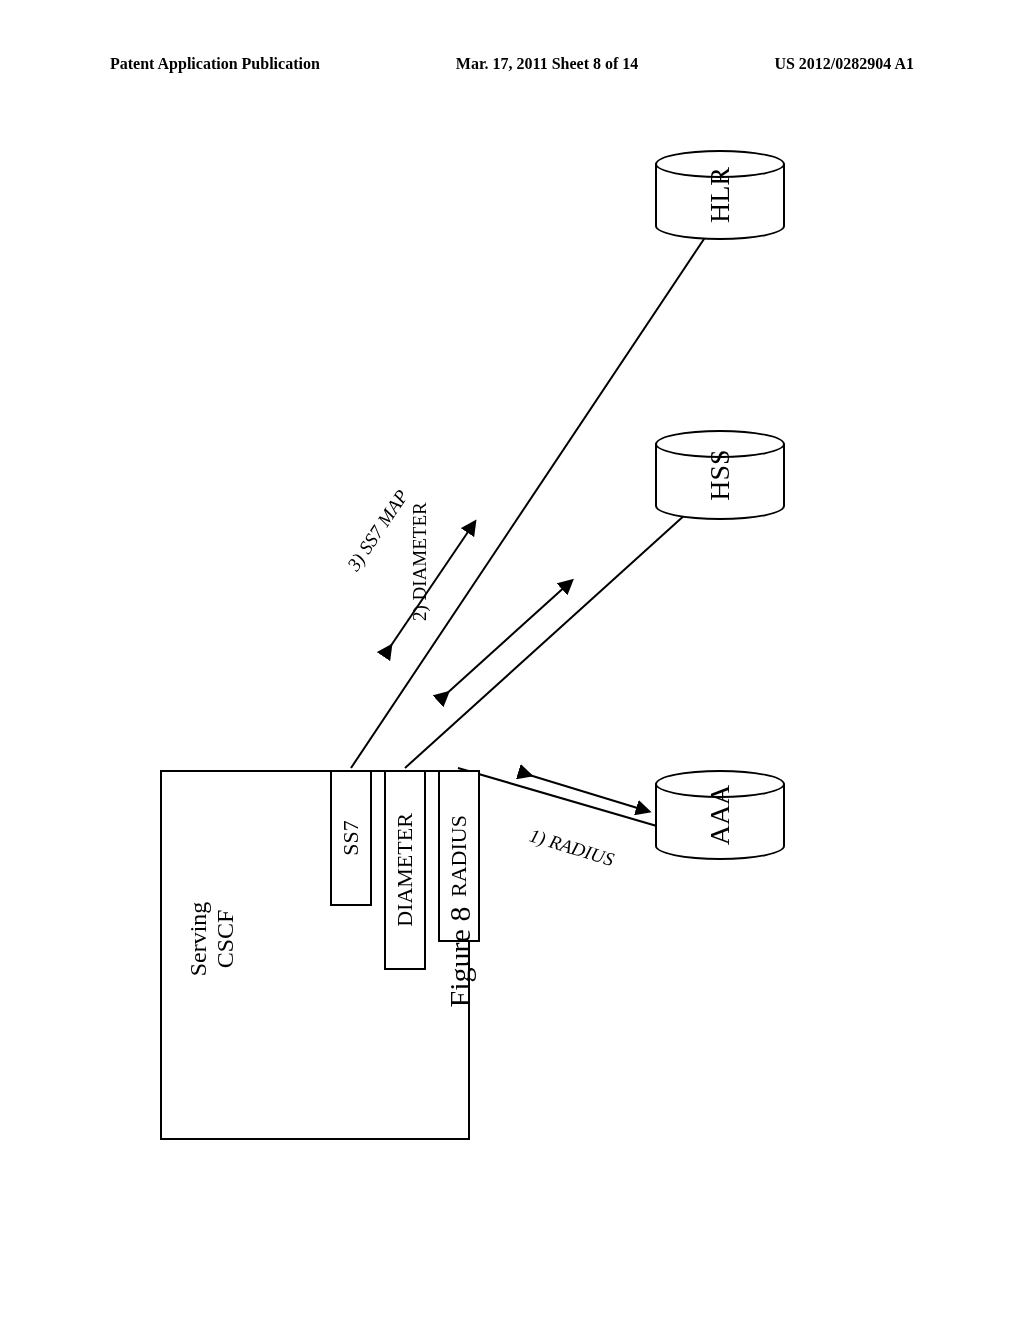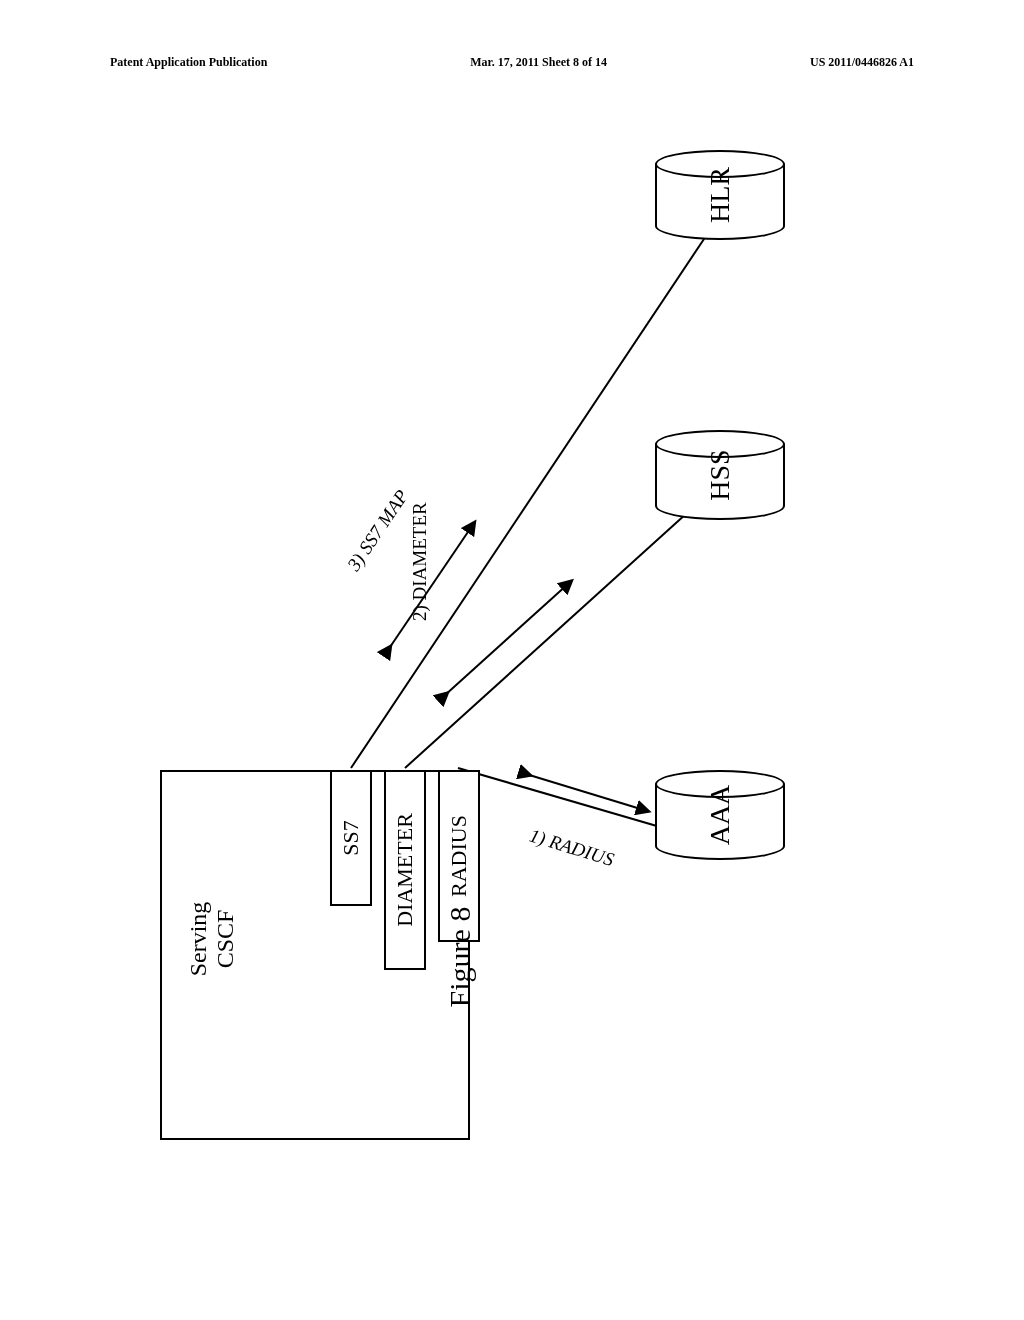--- a/index.html
+++ b/index.html
@@ -11,21 +11,21 @@
     color: #000;
     position: relative;
   }
   .header {
     position: absolute;
     top: 55px;
     left: 0;
     width: 100%;
     padding-left: 110px;
     padding-right: 110px;
-    font-size: 12px;
+    font-size: 16px;
     font-weight: bold;
     display: flex;
     justify-content: space-between;
   }
   .header-left, .header-center, .header-right { white-space: nowrap; }
   .figure-area {
     position: absolute;
     left: 120px;
     top: 210px;
     width: 784px;
@@ -127,21 +127,21 @@
     transform-origin: left center;
     white-space: nowrap;
   }
 </style>
 </head>
 <body>
 
 <div class="header">
   <span class="header-left">Patent Application Publication</span>
   <span class="header-center">Mar. 17, 2011  Sheet 8 of 14</span>
-  <span class="header-right">US 2011/0446826 A1</span>
+  <span class="header-right">US 2012/0282904 A1</span>
 </div>
 
 <div class="figure-area">
 
   <svg class="overlay">
     <defs>
       <marker id="arr" markerWidth="8" markerHeight="8" refX="4" refY="4" orient="auto">
         <path d="M0,0 L8,4 L0,8 Z" fill="#000"></path>
       </marker>
     </defs>

